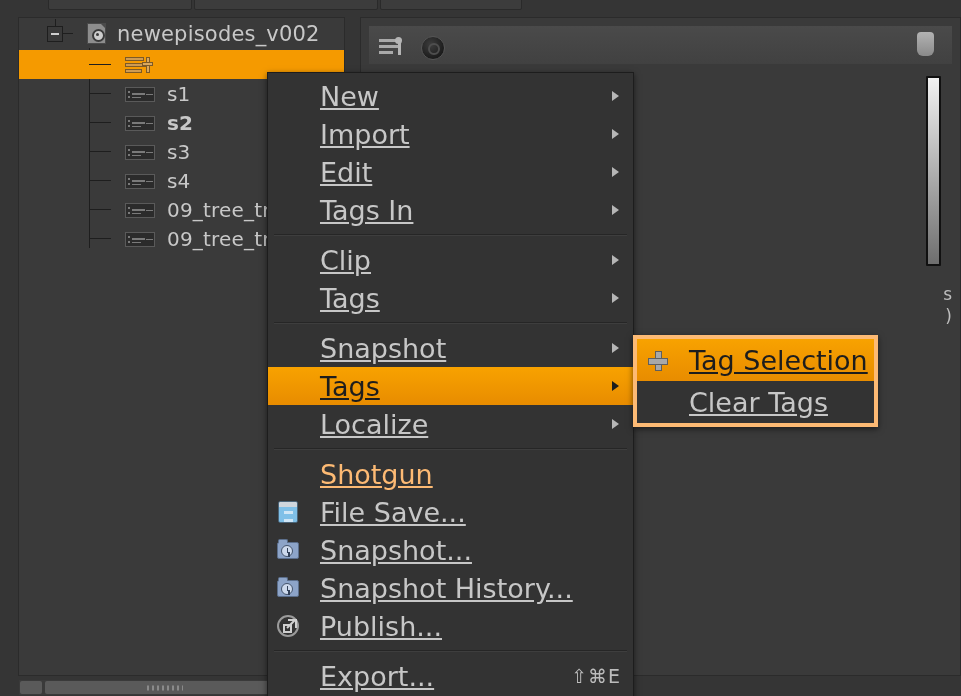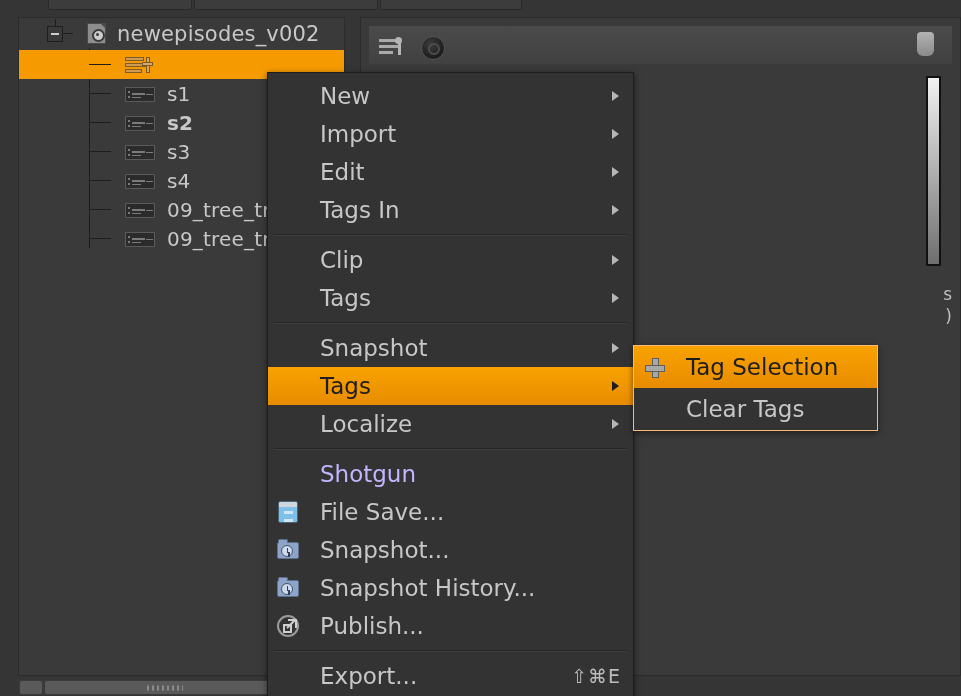--- a/index.html
+++ b/index.html
@@ -113,22 +113,22 @@
 
   
   .menu{
     position:absolute;left:267px;top:72px;width:367px;
     background:#333333;border:1px solid #1d1d1d;
     box-shadow:0 2px 6px rgba(0,0,0,.55);
     box-sizing:border-box;padding:4px 0;
   }
   .mi{position:relative;height:38px;display:flex;align-items:center;box-sizing:border-box;}
   .mi .mi-icon{position:absolute;left:7px;top:50%;transform:translateY(-50%);width:26px;height:26px;}
-  .mi .mi-label{margin-left:52px;font-size:23px;color:#c7c7c7;white-space:nowrap;}
-  .mi.disabled .mi-label{color:#c4b5fd;}
+  .mi .mi-label{margin-left:52px;font-size:27px;color:#c7c7c7;white-space:nowrap;text-decoration:underline;}
+  .mi.disabled .mi-label{color:#fdba74;}
   .mi .mi-shortcut{position:absolute;right:12px;font-size:19px;color:#bcbcbc;letter-spacing:1px;}
   .mi .arrow{position:absolute;right:14px;top:50%;transform:translateY(-50%);
     width:0;height:0;border-left:7px solid #b6b6b6;border-top:5px solid transparent;border-bottom:5px solid transparent;}
   .mi.hl{background:linear-gradient(to bottom,#f8a200,#e88c00);}
   .mi.hl .mi-label{color:#1d1d1d;}
   .mi.hl .arrow{border-left-color:#1d1d1d;}
   .sep{height:1px;background:#262626;margin:5px 6px;border-bottom:1px solid #3e3e3e;}
 
   
   .ic-cabinet{position:absolute;inset:2px 3px;background:linear-gradient(to bottom,#cfd6dd 0 26%,#7fc0e8 26%);
@@ -147,22 +147,22 @@
     border:2px solid #9b9b9b;box-sizing:border-box;}
   .ic-publish .sq{position:absolute;left:4px;top:7px;width:9px;height:9px;border:2px solid #cfcfcf;box-sizing:border-box;}
   .ic-publish .ar{position:absolute;left:8px;top:3px;width:9px;height:9px;}
   .ic-publish .ar:before{content:"";position:absolute;left:0;top:7px;width:11px;height:2px;background:#cfcfcf;
     transform:rotate(-45deg);transform-origin:left center;}
   .ic-publish .ar:after{content:"";position:absolute;right:-1px;top:-1px;width:7px;height:7px;
     border-top:2px solid #cfcfcf;border-right:2px solid #cfcfcf;}
 
   
   .submenu{
-    position:absolute;left:633px;top:345px;width:245px;
-    background:#333333;border:1px solid #fdba74;
+    position:absolute;left:633px;top:335px;width:245px;
+    background:#333333;border:4px solid #fdba74;
     box-shadow:0 2px 6px rgba(0,0,0,.55);box-sizing:border-box;padding:0;
   }
   .submenu .mi{height:42px;}
   .submenu .mi .mi-label{margin-left:52px;}
   .ic-plus{position:absolute;left:4px;top:4px;width:20px;height:20px;}
   .ic-plus span{position:absolute;background:#a8a8a8;border:1px solid #5f5f5f;box-sizing:border-box;}
   .ic-plus .v{left:7px;top:0;width:7px;height:20px;}
   .ic-plus .h{left:0;top:7px;width:20px;height:7px;}
 </style>
 </head>

